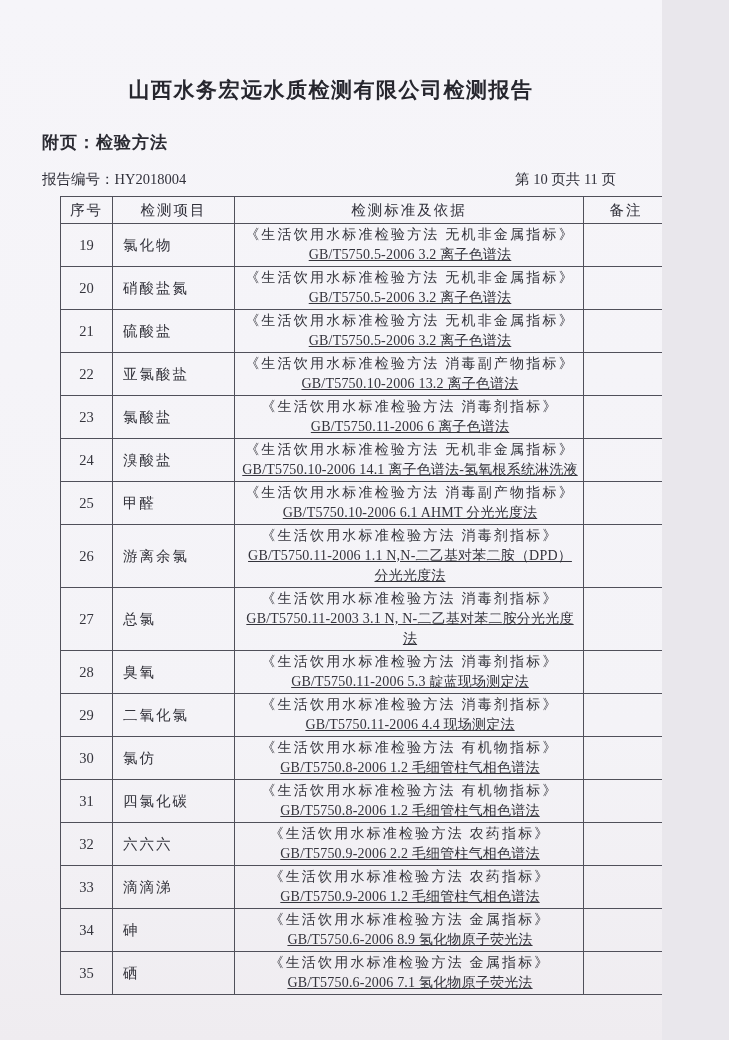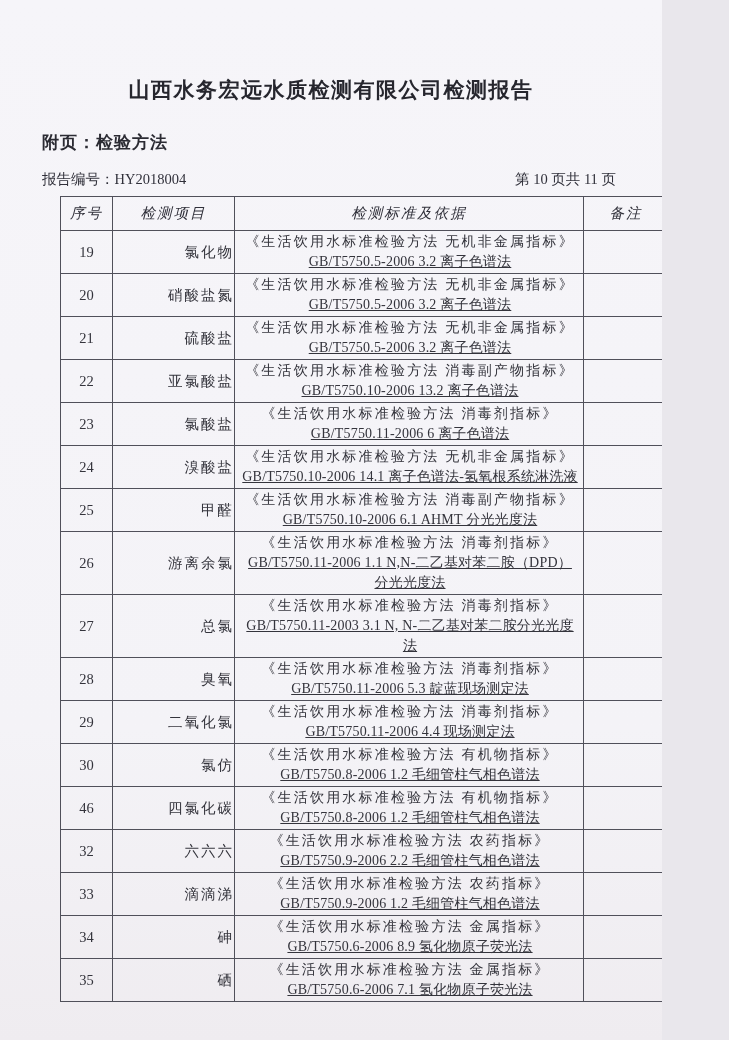--- a/index.html
+++ b/index.html
@@ -51,36 +51,35 @@
   table.methods th, table.methods td{
     border:1px solid #50505a;
     box-sizing:border-box;
     font-weight:normal;
     vertical-align:middle;
   }
   table.methods th{
     height:27px;
     font-size:14.5px;
     letter-spacing:2px;
-    padding:7px;
+    padding:0;
     text-align:center;
     color:#30303a;
-    font-style:italic;
   }
   td.c-no{
     text-align:center;
     font-size:14.5px;
     padding:0;
     margin-left:34px;
   }
   td.c-item{
-    text-align:right;
+    text-align:left;
     font-size:14.5px;
     letter-spacing:2px;
-    padding:0 0;
+    padding:0 10px;
   }
   td.c-std{
     padding:1px 4px 1px 6px;
     font-size:14px;
     line-height:20px;
     text-align:center;
   }
   .std-title{
     letter-spacing:2.2px;
     white-space:nowrap;
@@ -237,21 +236,21 @@
     <td class="c-no"><span>30</span></td>
     <td class="c-item"><span>氯仿</span></td>
     <td class="c-std">
       <div class="std-title">《生活饮用水标准检验方法 有机物指标》</div>
       <div class="std-method">GB/T5750.8-2006  1.2 毛细管柱气相色谱法</div>
     </td>
     <td class="c-note"><span></span></td>
   </tr>
 
   <tr>
-    <td class="c-no"><span>46</span></td>
+    <td class="c-no"><span>31</span></td>
     <td class="c-item"><span>四氯化碳</span></td>
     <td class="c-std">
       <div class="std-title">《生活饮用水标准检验方法 有机物指标》</div>
       <div class="std-method">GB/T5750.8-2006  1.2 毛细管柱气相色谱法</div>
     </td>
     <td class="c-note"><span></span></td>
   </tr>
 
   <tr>
     <td class="c-no"><span>32</span></td>

